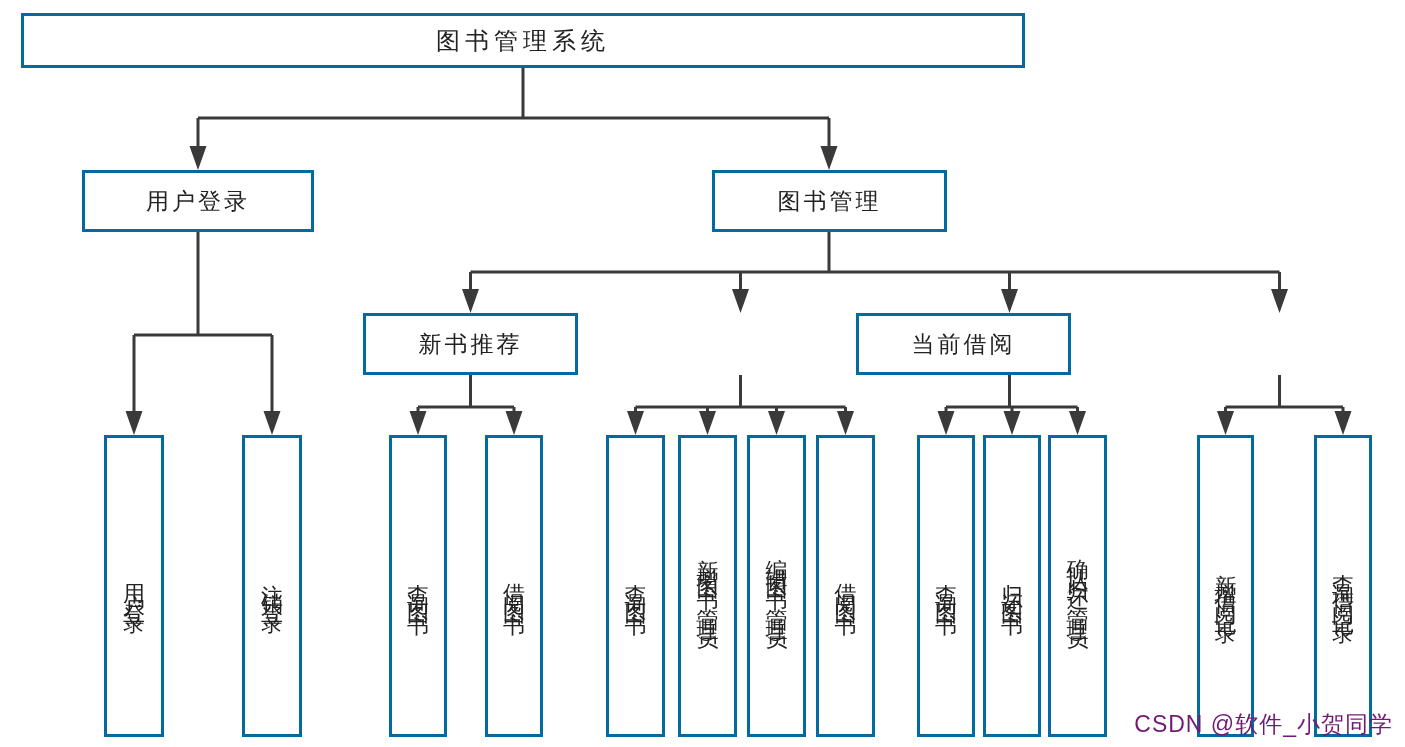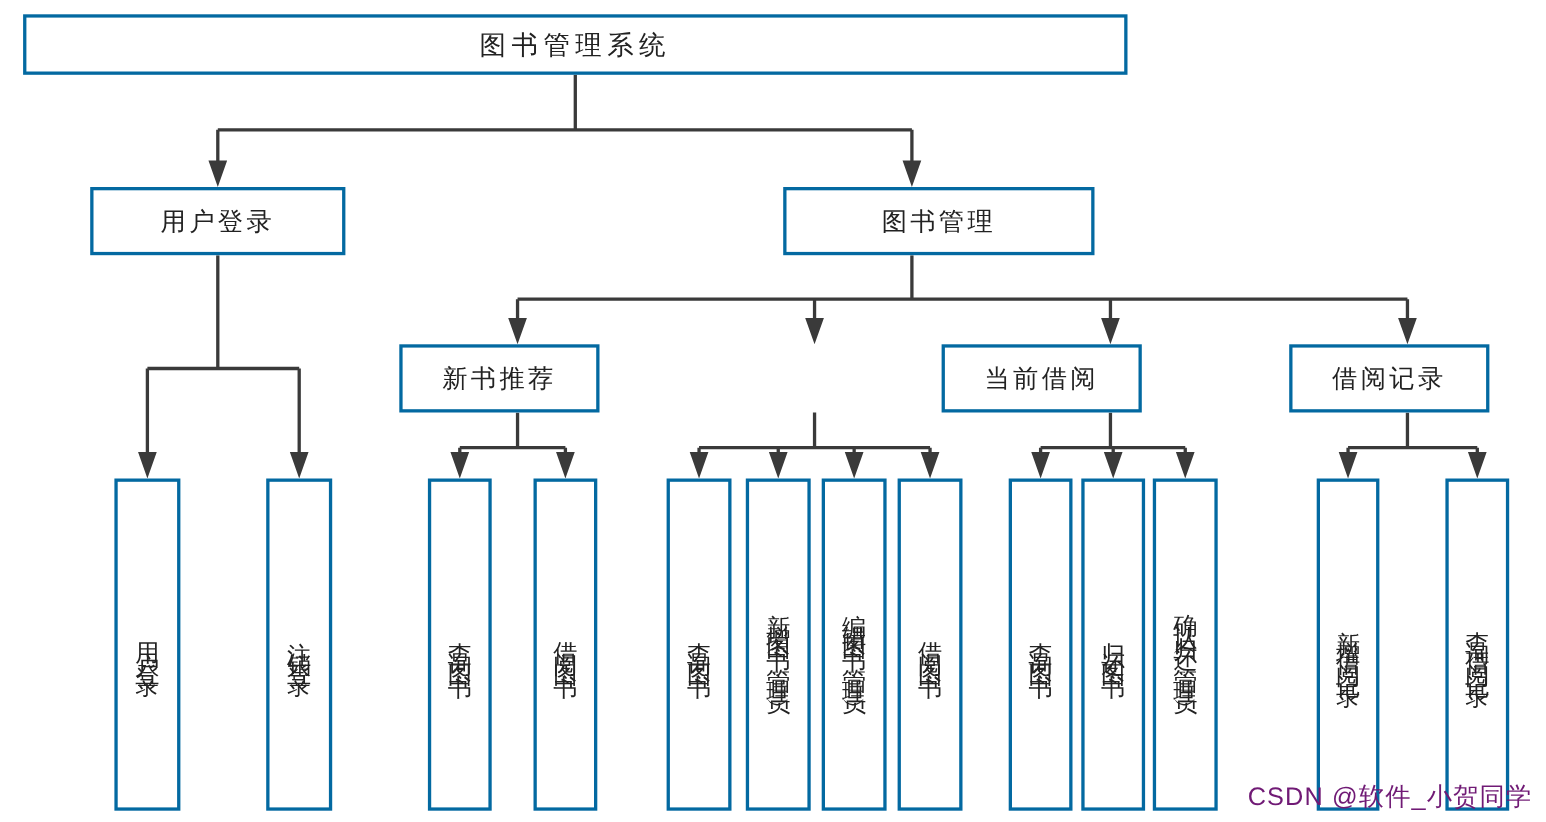--- a/index.html
+++ b/index.html
@@ -38,21 +38,21 @@
     letter-spacing: 3px;
     white-space: nowrap;
   }
   .root-node {
     left: 21px; top: 13px;
     width: 1004px; height: 55px;
     font-size: 24px;
     letter-spacing: 5px;
   }
   .lvl2 { top: 170px; height: 62px; }
-  .lvl3 { top: 313px; height: 62px; width: 182px; }
+  .lvl3 { top: 313px; height: 62px; width: 215px; }
   .leaf {
     top: 435px;
     height: 302px;
   }
   .vtext {
     writing-mode: vertical-rl;
     text-orientation: mixed;
     font-size: 22px;
     letter-spacing: 10px;
     line-height: 1;
@@ -90,25 +90,24 @@
                M418 435 l-8.5 -24 h17 Z   M514 435 l-8.5 -24 h17 Z
                M635.5 435 l-8.5 -24 h17 Z M707.5 435 l-8.5 -24 h17 Z M776.5 435 l-8.5 -24 h17 Z M845.5 435 l-8.5 -24 h17 Z
                M946 435 l-8.5 -24 h17 Z   M1012 435 l-8.5 -24 h17 Z  M1077.5 435 l-8.5 -24 h17 Z
                M1225.5 435 l-8.5 -24 h17 Z M1343 435 l-8.5 -24 h17 Z"></path>
     </g>
   </svg>
 
   <div class="node hnode root-node">图书管理系统</div>
 
   <div class="node hnode lvl2" style="left:82px; width:232px;">用户登录</div>
-  <div class="node hnode lvl2" style="left:712px; width:283px;">图书管理</div>
+  <div class="node hnode lvl2" style="left:712px; width:235px;">图书管理</div>
 
   <div class="node hnode lvl3" style="left:363px;">新书推荐</div>
   <div class="node hnode lvl3" style="left:856px;">当前借阅</div>
-  <div class="node hnode lvl3" style="left:1172px;">借阅记录</div>
 
   <div class="node leaf" style="left:104px; width:60px;">
     <span class="vtext">用户登录</span>
   </div>
   <div class="node leaf" style="left:242px; width:60px;">
     <span class="vtext">注销登录</span>
   </div>
 
   <div class="node leaf" style="left:389px; width:58px;">
     <span class="vtext">查询图书</span>

